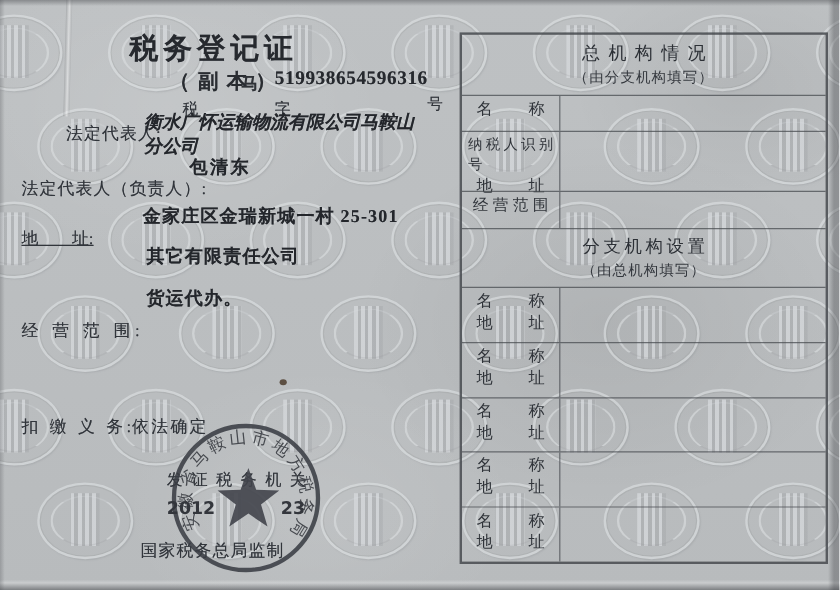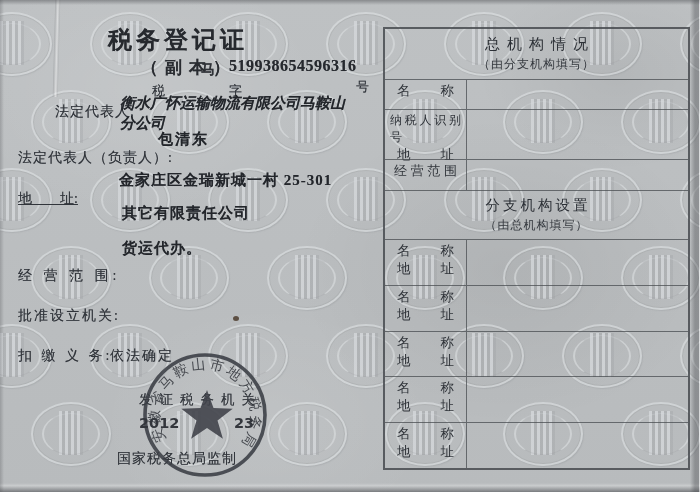--- a/index.html
+++ b/index.html
@@ -123,21 +123,20 @@
   <div class="txt label" style="left:18px;top:149px;font-size:14px;letter-spacing:1px;">法定代表人（负责人）:</div>
 
   <div class="txt value" style="left:119px;top:171px;font-size:15px;letter-spacing:1px;">金家庄区金瑞新城一村 25-301</div>
   <div class="txt label" style="left:18px;top:190px;font-size:14px;text-decoration:underline;">地　　址:</div>
 
   <div class="txt value" style="left:122px;top:204px;font-size:15px;letter-spacing:1px;">其它有限责任公司</div>
 
   <div class="txt value" style="left:122px;top:239px;font-size:15px;letter-spacing:1px;">货运代办。</div>
   <div class="txt label" style="left:18px;top:267px;font-size:14px;letter-spacing:4px;">经 营 范 围:</div>
 
-  <div class="txt label" style="left:18px;top:307px;font-size:14px;letter-spacing:2px;">批准设立机关:</div>
 
   <div class="txt label" style="left:18px;top:347px;font-size:14px;letter-spacing:3px;">扣 缴 义 务:</div>
   <div class="txt label" style="left:110px;top:347px;font-size:14px;letter-spacing:2px;">依法确定</div>
 
   <div class="txt label" style="left:139px;top:391px;font-size:13.5px;letter-spacing:7px;">发证税务机关</div>
 
   <svg class="seal" style="left:135px;top:345px;" width="140" height="140" viewBox="0 0 140 140">
     <circle cx="70" cy="70" r="60" fill="none" stroke="#3a3d44" stroke-width="3.6" opacity=".88"></circle>
     <defs>
       <path id="ringPath" d="M 32.3 96.4 A 46 46 0 1 1 107.7 43.6 A 46 46 0 1 1 32.3 96.4" fill="none"></path>

